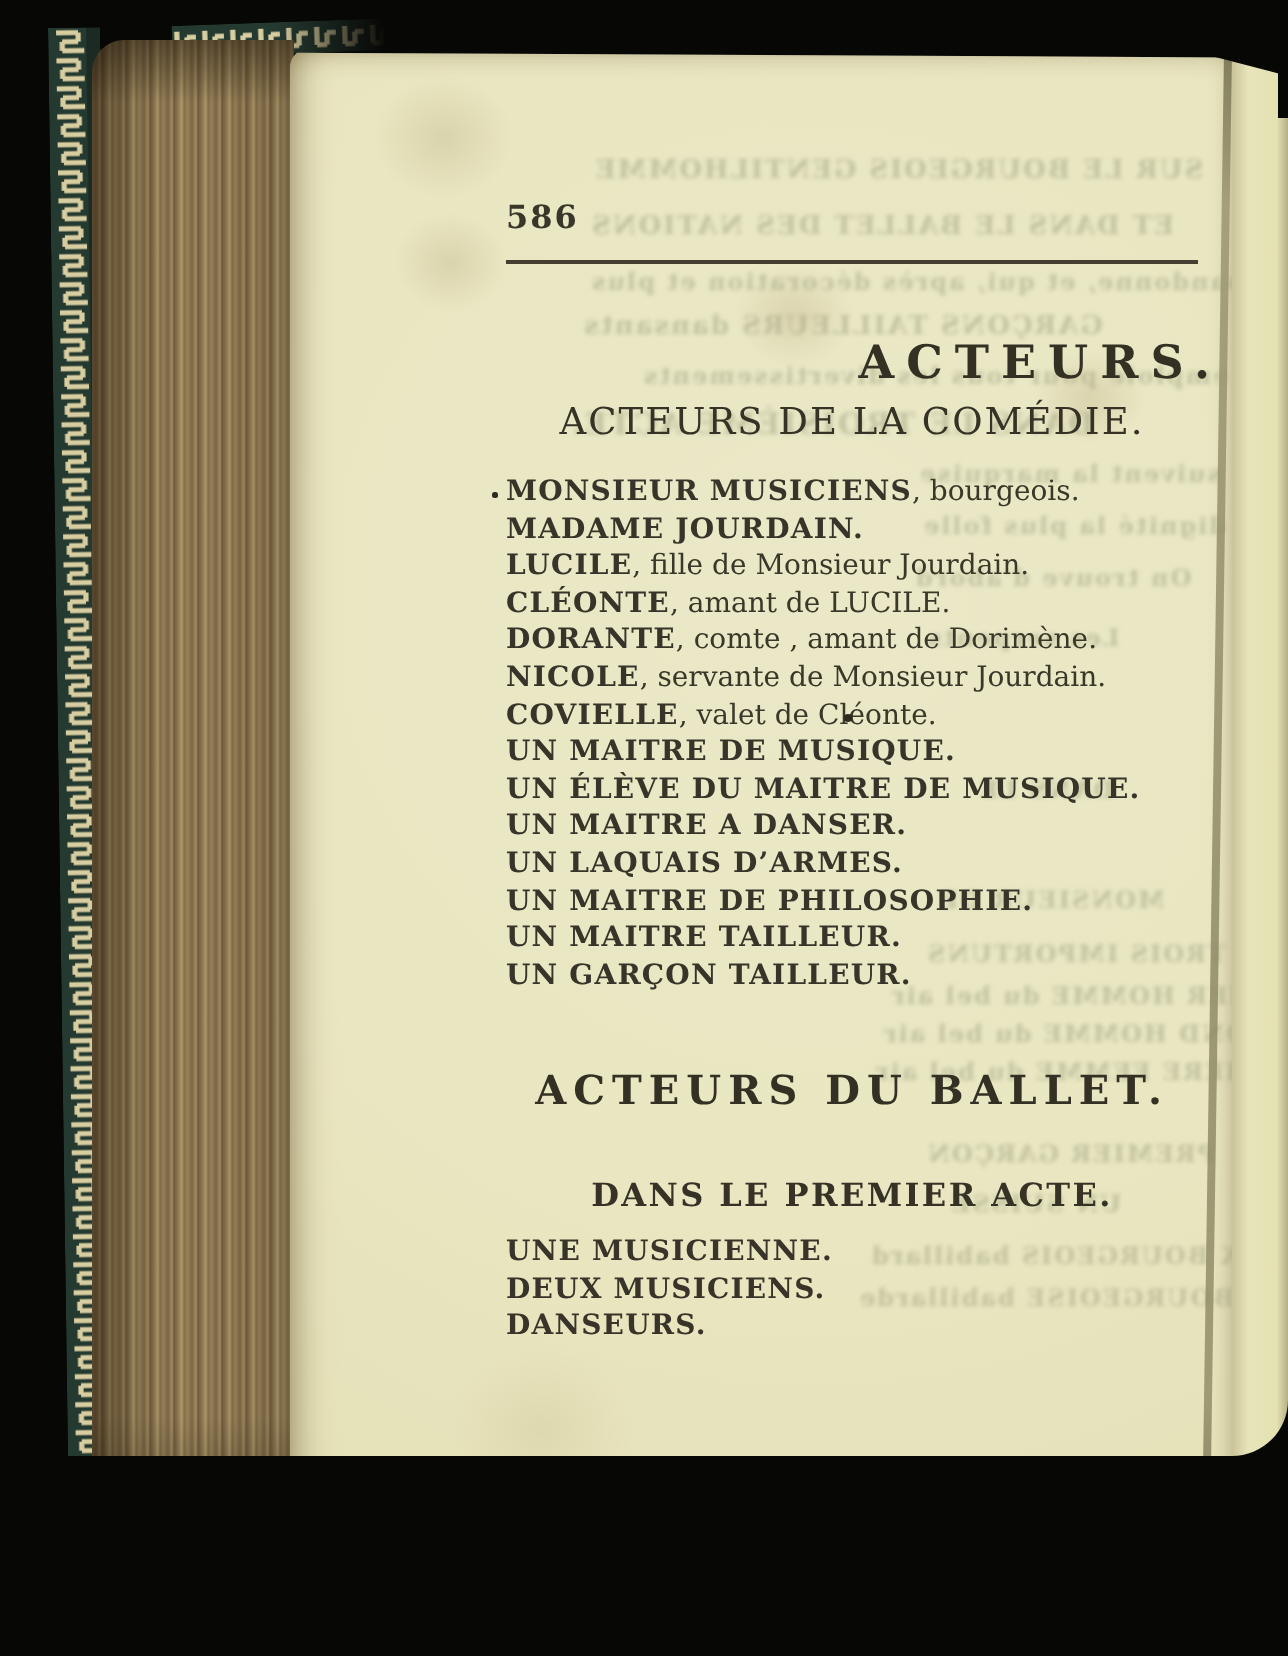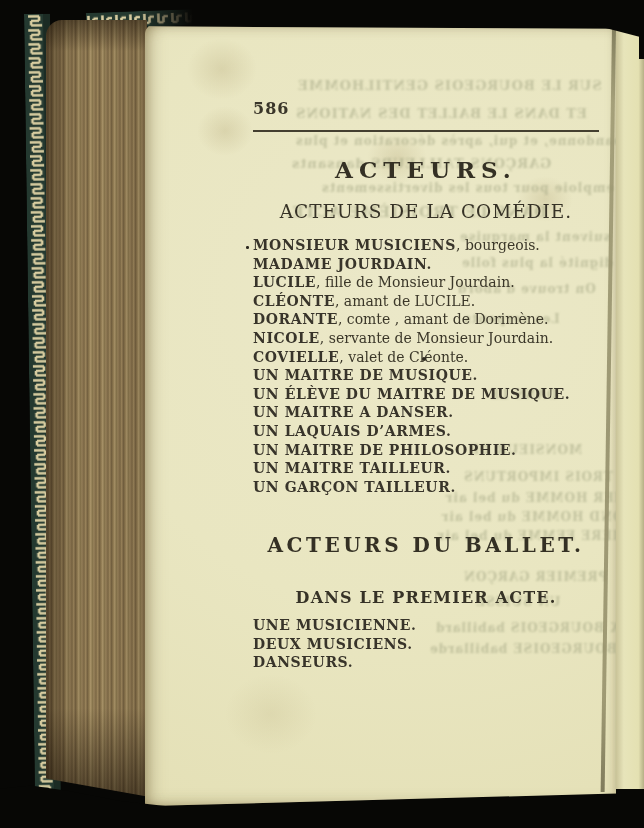--- a/index.html
+++ b/index.html
@@ -1,19 +1,20 @@
 <!DOCTYPE html>
 <html><head>
 <meta charset="utf-8">
 <style>
   html,body{margin:0;padding:0;background:#070705;}
   #screen{
-    position:relative;width:644px;height:828px;overflow:hidden;
+    position:relative;width:644px;height:728px;overflow:hidden;
     background:#070705;
     font-family:"DejaVu Serif","Liberation Serif",serif;
+    border-radius:28px;
   }
   
   .headband{
     position:absolute;left:24px;top:14px;width:26px;height:792px;
     transform:rotate(-0.8deg);transform-origin:top left;
   }
   .headband svg{display:block;width:100%;height:100%;}
   .headband-stub{
     position:absolute;left:86px;top:11px;width:112px;height:16px;overflow:hidden;
     transform:rotate(-2deg);
@@ -69,21 +70,21 @@
     clip-path:polygon(0 30%,18% 24%,40% 34%,70% 52%,100% 62%,100% 100%,0 100%);
   }
   
   .content{position:absolute;inset:0;color:#363226;}
   .pagenum{
     position:absolute;left:108px;top:75px;font-size:16px;font-weight:700;
     letter-spacing:1px;color:#3a362a;
   }
   .rule{position:absolute;left:108px;top:106px;width:346px;height:2px;background:#443f30;}
   .title{
-    position:absolute;left:108px;top:132px;width:346px;margin:0;text-align:center;
+    position:absolute;left:108px;top:132px;width:346px;margin:12px;text-align:right;
     font-size:23px;font-weight:700;letter-spacing:6px;color:#343024;white-space:nowrap;
   }
   .heading2{
     position:absolute;left:96px;top:177px;width:370px;margin:0;text-align:center;
     font-size:18.5px;font-weight:400;letter-spacing:1px;color:#363226;white-space:nowrap;
   }
   .cast{position:absolute;left:108px;top:212px;width:360px;}
   .cast .line{height:18.6px;line-height:18.6px;white-space:nowrap;}
   .caps{font-size:14px;font-weight:700;letter-spacing:.6px;color:#38342a;}
   .rest{font-size:14px;font-weight:400;color:#3b3729;}

